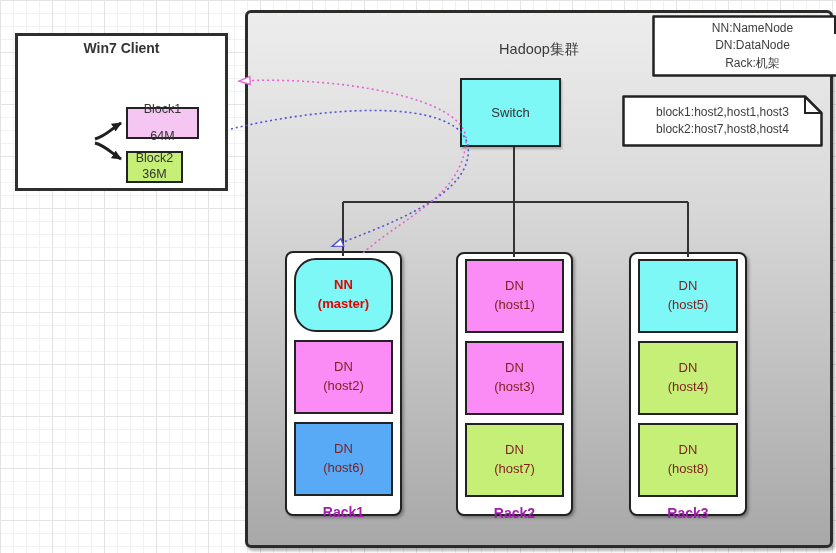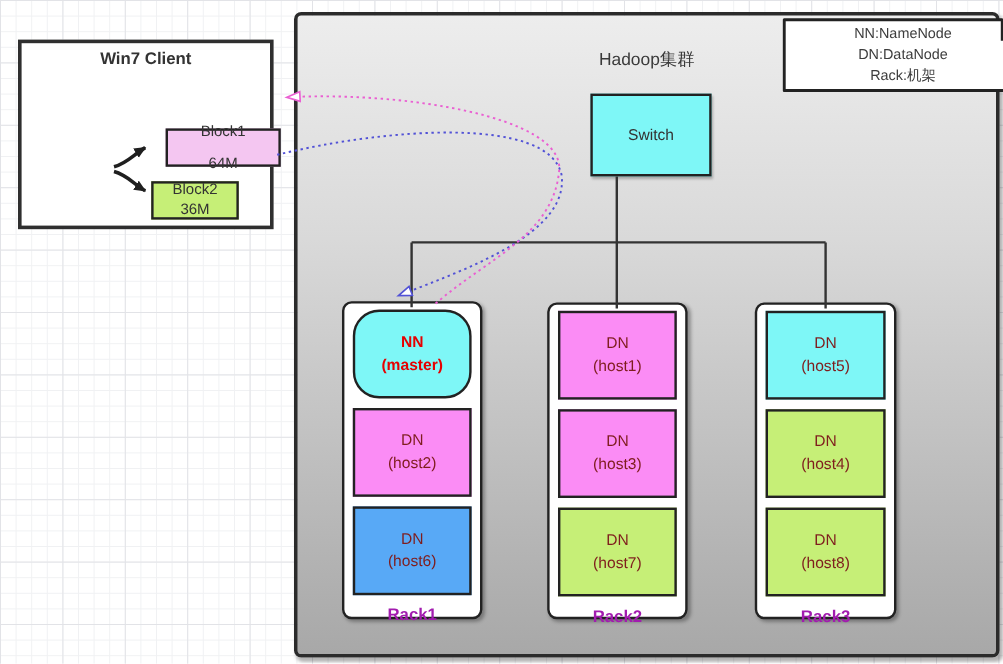--- a/index.html
+++ b/index.html
@@ -14,29 +14,29 @@
       linear-gradient(to bottom,#f0f1f3 1px,transparent 1px);
     background-size:52px 52px,52px 52px,13px 13px,13px 13px;
   }
   .abs{position:absolute;box-sizing:border-box;}
 
   
   .client-box{left:15px;top:33px;width:213px;height:158px;background:#fff;border:3px solid #2f2f2f;}
   .client-title{left:15px;top:40px;width:213px;text-align:center;font-weight:bold;font-size:14px;color:#333;}
   .small-box{border:2px solid #222;display:flex;flex-direction:column;align-items:center;justify-content:center;font-size:12.5px;line-height:1.25;color:#333;}
   .filea{left:22px;top:125px;width:72px;height:33px;background:#fff;}
-  .block1{left:138px;top:107px;width:96px;height:32px;gap:11px;}
-  .block2{left:126px;top:151px;width:73px;height:32px;}
+  .block1{left:126px;top:107px;width:73px;height:32px;gap:11px;}
+  .block2{left:126px;top:151px;width:57px;height:32px;}
 
   
   .cluster-box{left:245px;top:10px;width:588px;height:538px;border:3px solid #2b2b2b;border-radius:6px;
     background:linear-gradient(180deg,#ededed 0%,#d9d9d9 35%,#b3b3b3 85%,#a8a8a8 100%);
     box-shadow:2px 3px 3px rgba(0,0,0,0.3);}
   .cluster-title{left:245px;top:40px;width:588px;text-align:center;font-weight:normal;font-size:14.5px;color:#3a3a3a;}
-  .switch-box{left:492px;top:78px;width:101px;height:69px;border:2px solid #222;display:flex;align-items:center;justify-content:center;font-size:13px;color:#333;box-shadow:1px 2px 2px rgba(0,0,0,0.25);}
+  .switch-box{left:460px;top:78px;width:101px;height:69px;border:2px solid #222;display:flex;align-items:center;justify-content:center;font-size:13px;color:#333;box-shadow:1px 2px 2px rgba(0,0,0,0.25);}
 
   
   .note{overflow:visible;}
   .note1{left:652px;top:15px;width:201px;height:62px;}
   .note2{left:622px;top:95px;width:201px;height:52px;}
   .note svg{position:absolute;left:0;top:0;}
   .note-text{position:absolute;left:0;top:0;width:100%;height:100%;display:flex;flex-direction:column;align-items:center;justify-content:center;font-size:12px;line-height:1.42;color:#3d3d3d;}
 
   
   .rack{background:#fff;border:2px solid #222;border-radius:8px;padding:5px 7px;display:flex;flex-direction:column;box-shadow:2px 2px 3px rgba(0,0,0,0.3);}
@@ -77,20 +77,30 @@
       <path d="M1.5,1.5 L183,1.5 L199.5,18 L199.5,60.5 L1.5,60.5 Z" fill="#ffffff" stroke="#222" stroke-width="2.5" stroke-linejoin="round"></path>
       <path d="M183,1.5 L183,18 L199.5,18" fill="none" stroke="#222" stroke-width="2"></path>
     </svg>
     <div class="note-text">
       <div>NN:NameNode</div>
       <div>DN:DataNode</div>
       <div>Rack:机架</div>
     </div>
   </div>
 
+  <div class="abs note note2">
+    <svg width="201" height="52">
+      <path d="M1.5,1.5 L183,1.5 L199.5,18 L199.5,50.5 L1.5,50.5 Z" fill="#ffffff" stroke="#222" stroke-width="2.5" stroke-linejoin="round"></path>
+      <path d="M183,1.5 L183,18 L199.5,18" fill="none" stroke="#222" stroke-width="2"></path>
+    </svg>
+    <div class="note-text">
+      <div>block1:host2,host1,host3</div>
+      <div>block2:host7,host8,host4</div>
+    </div>
+  </div>
 
   <div class="abs rack rack1">
     <div class="node nn" style="background: rgb(126, 247, 247); color: rgb(230, 0, 0); border-radius: 22px;">
       <div>NN</div>
       <div>(master)</div>
     </div>
     <div class="node" style="background: rgb(251, 140, 245);">
       <div>DN</div>
       <div>(host2)</div>
     </div>

